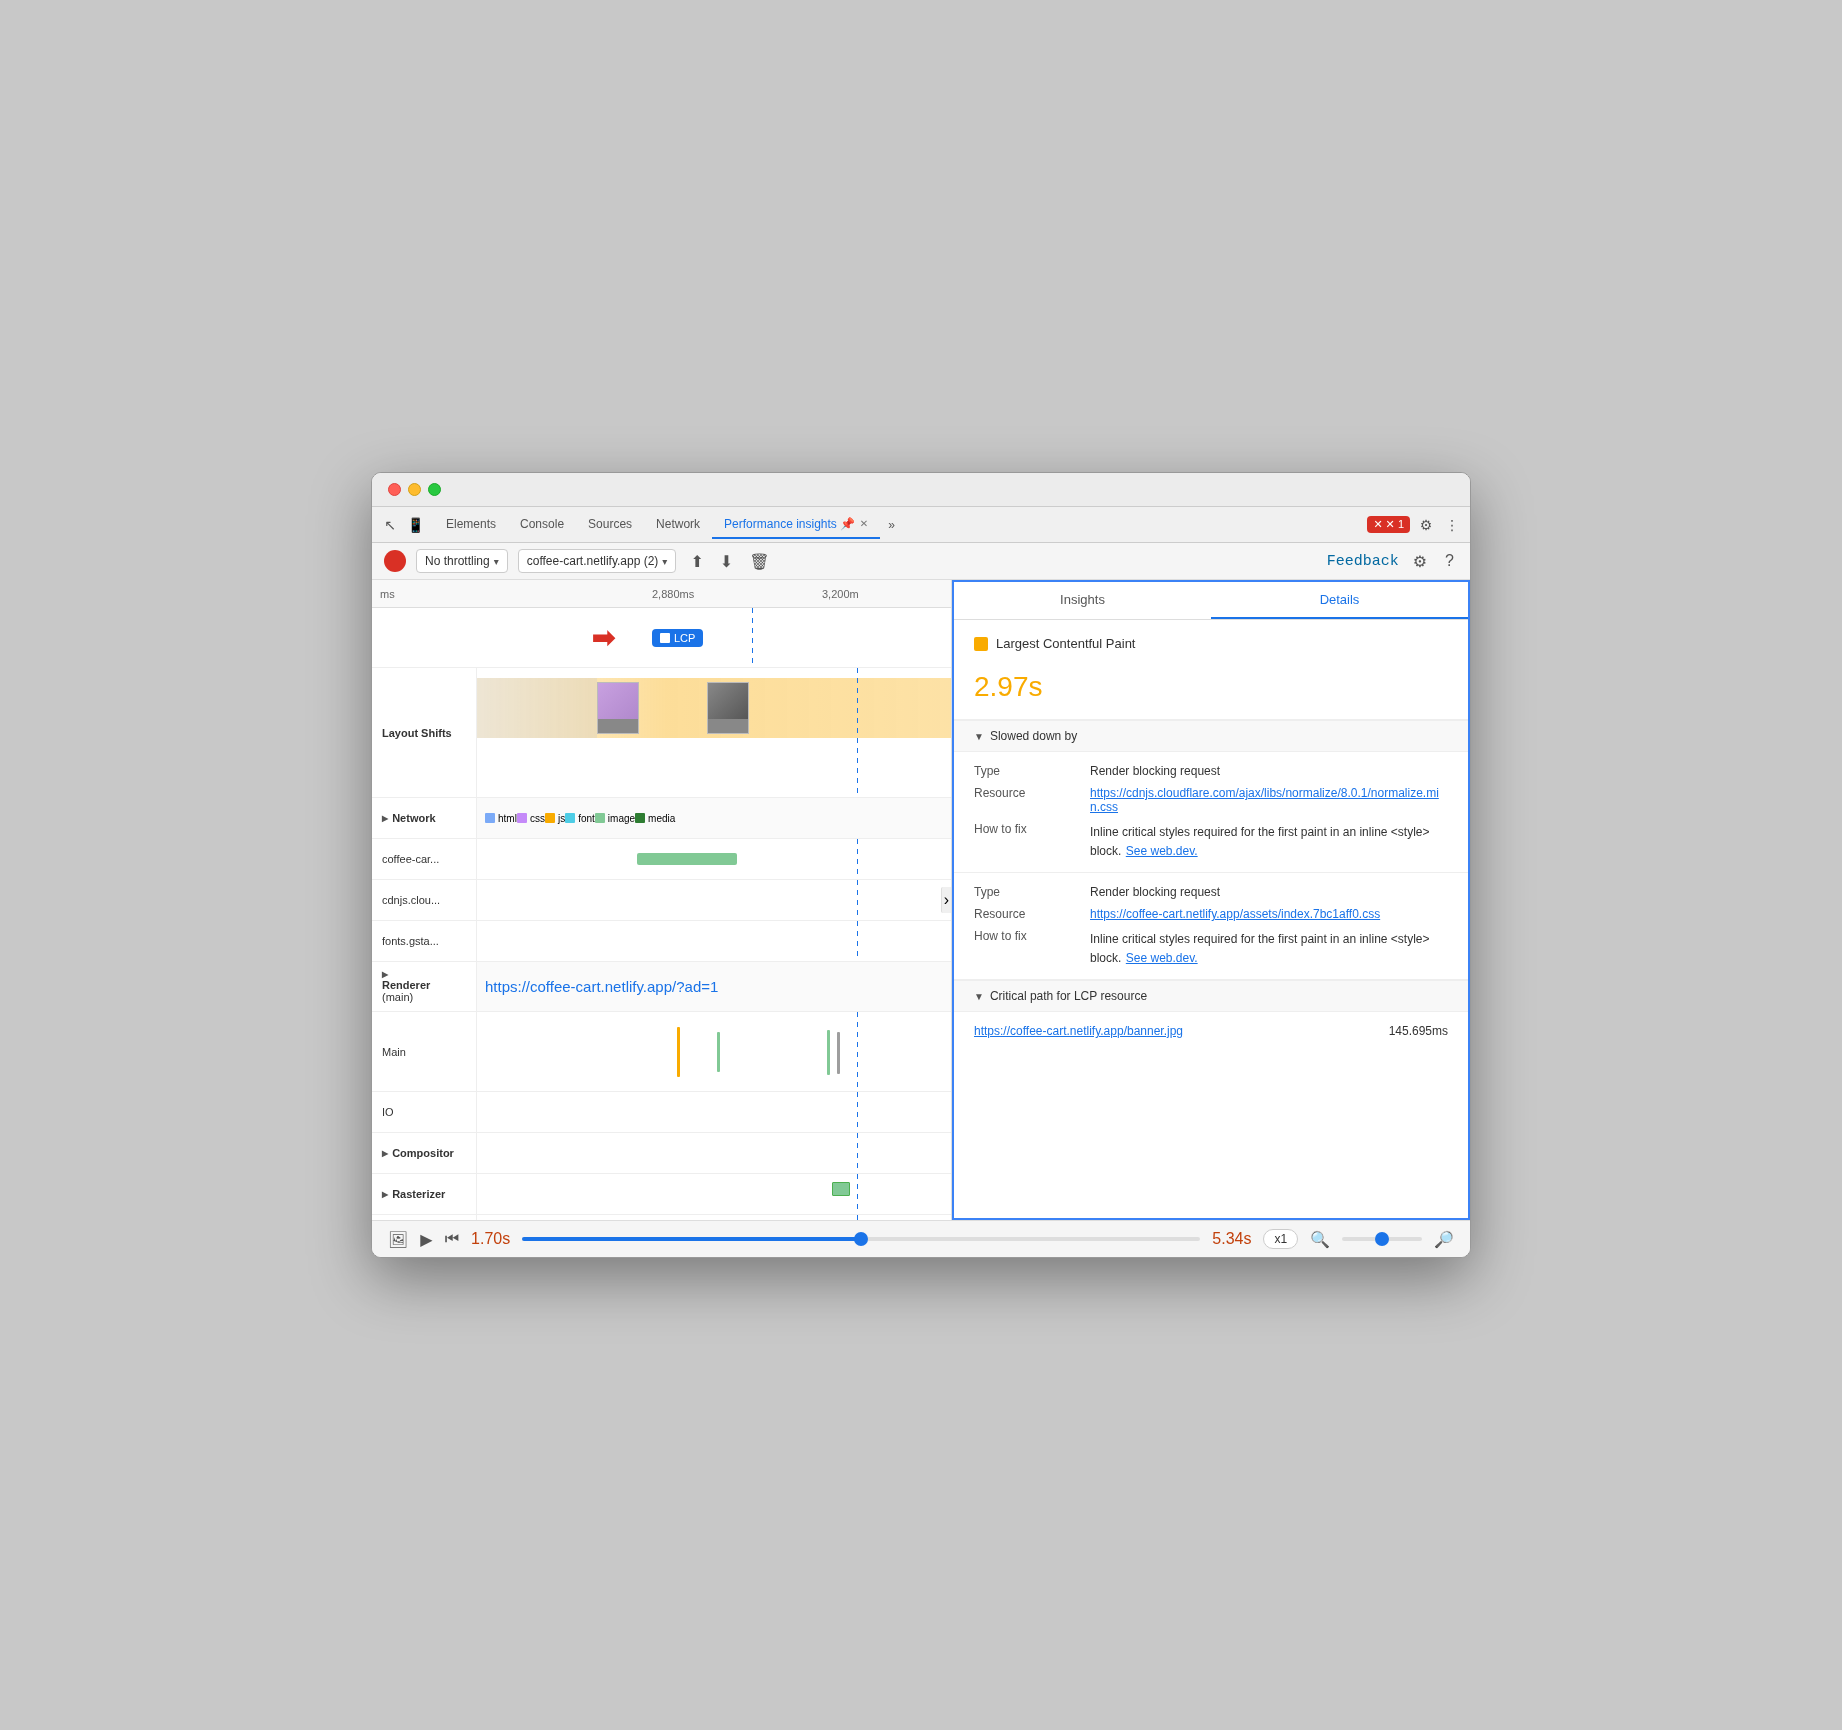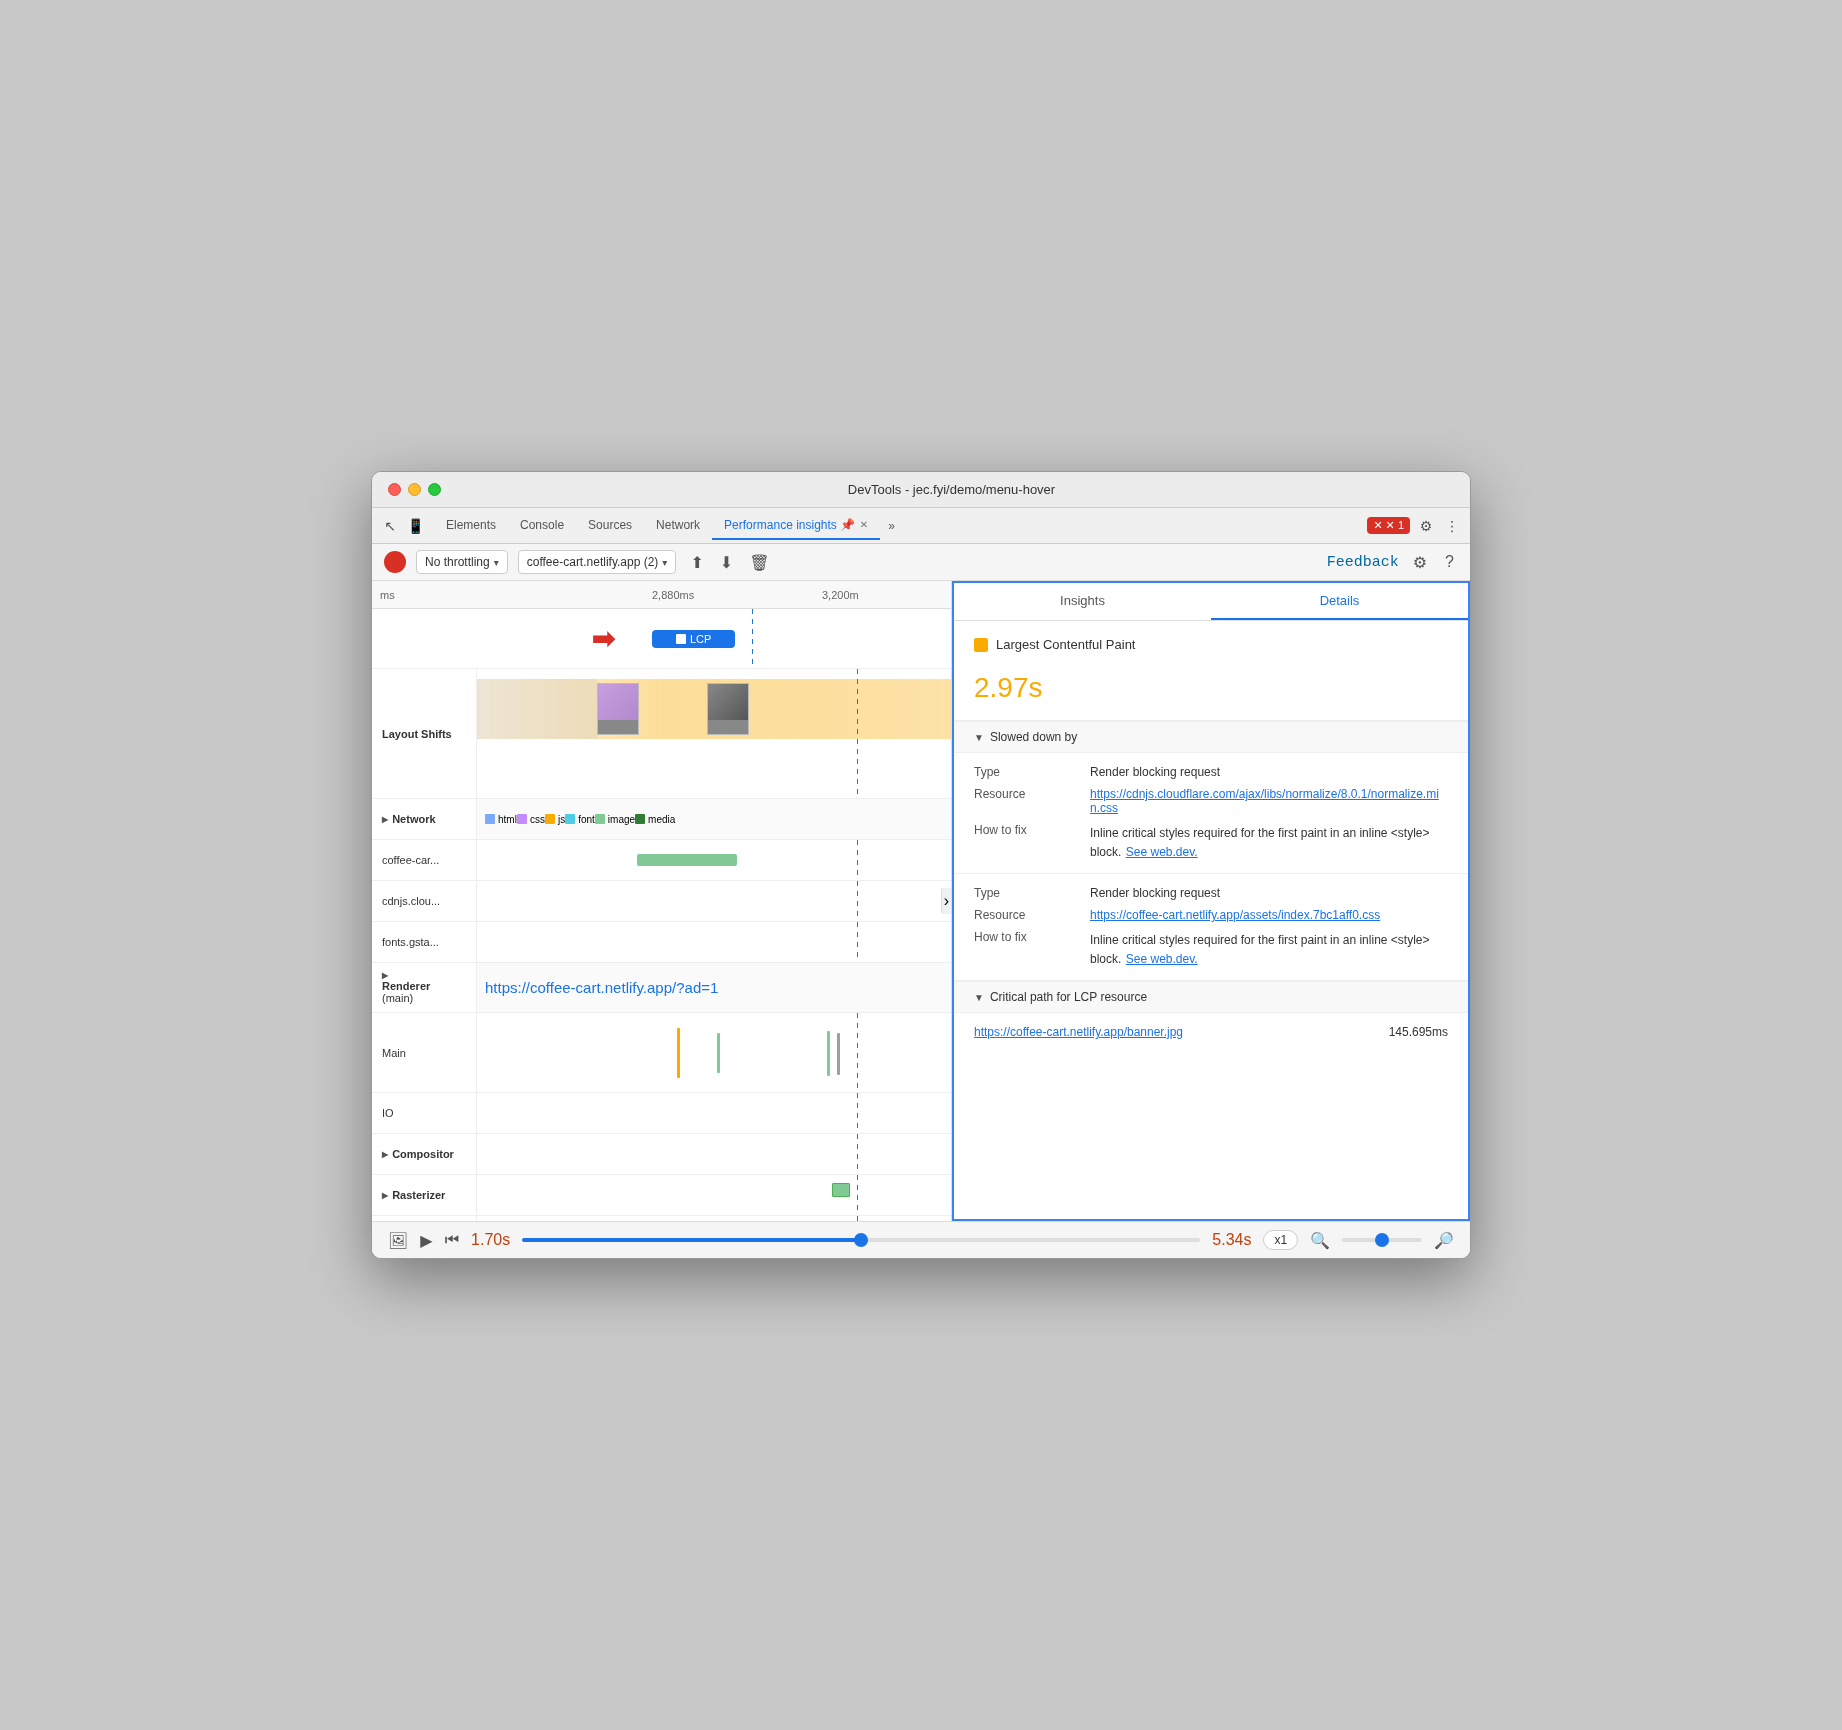--- a/index.html
+++ b/index.html
@@ -211,21 +211,21 @@
       color: #d93025;
       font-size: 28px;
       font-weight: bold;
     }
     .lcp-badge {
       position: absolute;
       left: 280px;
       background: #1a73e8;
       color: white;
       border-radius: 4px;
-      padding: 3px 24px;
+      padding: 3px 8px;
       font-size: 11px;
       display: flex;
       align-items: center;
       gap: 4px;
     }
     .lcp-badge-square {
       width: 10px; height: 10px;
       background: white;
       border-radius: 1px;
     }
@@ -486,21 +486,20 @@
 <body>
 
 <div class="devtools-window">
 
   <div class="title-bar">
     <div class="traffic-lights">
       <div class="traffic-light tl-red"></div>
       <div class="traffic-light tl-yellow"></div>
       <div class="traffic-light tl-green"></div>
     </div>
-    <div class="title-text">DevTools - jec.fyi/demo/menu-hover</div>
   </div>
 
   <div class="tab-bar">
     <div class="tab-bar-icons">
       <div class="tab-bar-icon">↖</div>
       <div class="tab-bar-icon">📱</div>
     </div>
     <div class="tab-item">Elements</div>
     <div class="tab-item">Console</div>
     <div class="tab-item">Sources</div>

